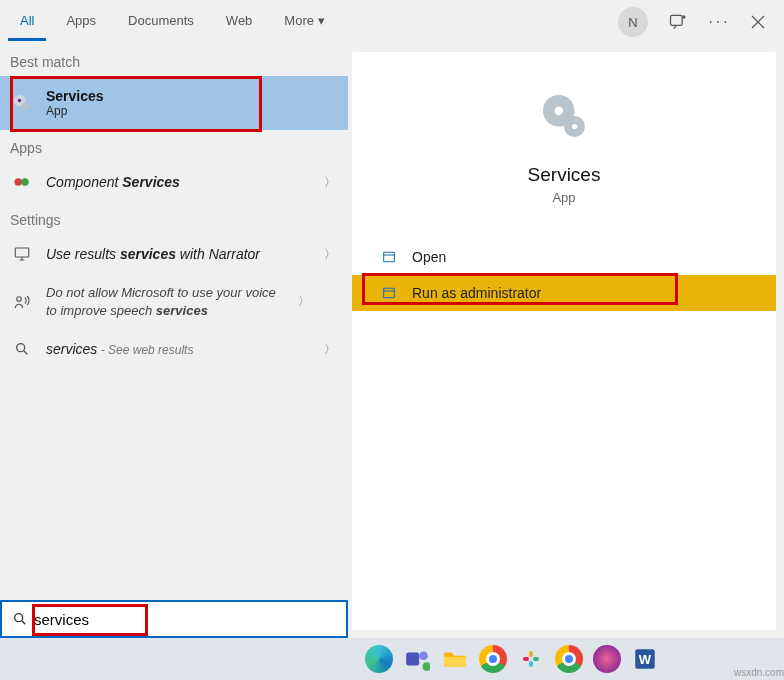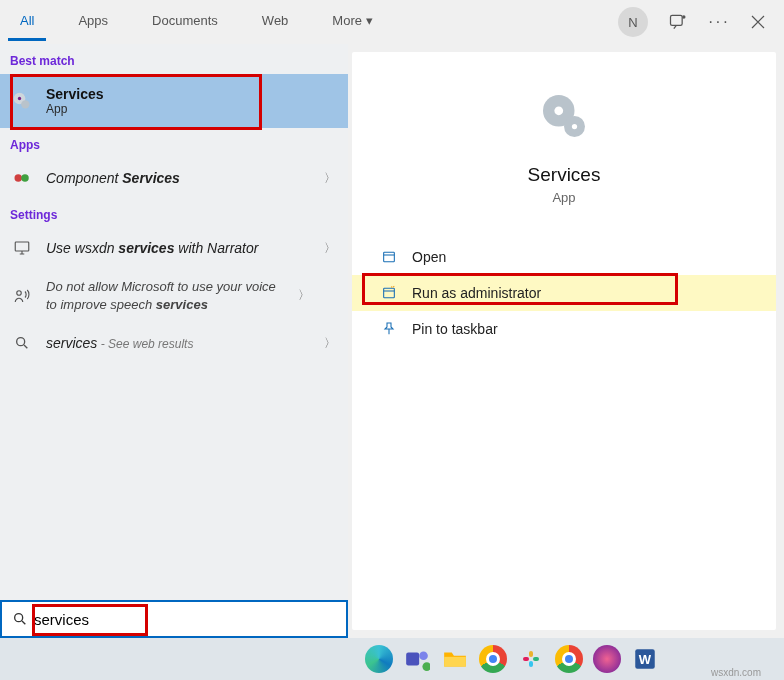--- a/index.html
+++ b/index.html
@@ -1,31 +1,31 @@
 <!DOCTYPE html>
 <html><head>
 <meta charset="utf-8">
 <style>
 * { margin: 0; padding: 0; box-sizing: border-box; font-family: "Segoe UI", sans-serif; }
 body { width: 784px; height: 680px; background: #f0f0f0; position: relative; overflow: hidden; }
 
 .topbar { display: flex; align-items: center; height: 44px; padding: 0 8px; background: #f0f0f0; }
-.tabs { display: flex; gap: 20px; }
+.tabs { display: flex; gap: 8px; }
 .tab { padding: 10px 12px; font-size: 13px; color: #555; cursor: pointer; border-bottom: 3px solid transparent; }
 .tab.active { color: #0067c0; border-bottom: 3px solid #0067c0; font-weight: 500; }
 .tab-more { display: flex; align-items: center; gap: 4px; }
 .spacer { flex: 1; }
 .top-right { display: flex; align-items: center; gap: 20px; padding-right: 10px; }
 .avatar { width: 30px; height: 30px; border-radius: 50%; background: #d8d8d8; display: flex; align-items: center; justify-content: center; font-size: 13px; color: #555; }
 
 .main { display: flex; height: 594px; }
 .left { width: 348px; background: #eef0f2; position: relative; }
 .right { flex: 1; background: #fff; margin: 8px 8px 8px 4px; border-radius: 2px; }
 
-.section-label { font-size: 12px; font-weight: 700; color: #6d28d9; padding: 10px 10px 6px 10px; }
+.section-label { font-size: 14px; font-weight: 400; color: #737373; padding: 10px 10px 6px 10px; }
 
 .best-item { display: flex; align-items: center; gap: 14px; background: #9fc4e6; padding: 12px 12px; margin-left: 0; }
 .best-item .ico { width: 20px; height: 20px; display:flex; align-items:center; justify-content:center; }
 .best-title { font-size: 14px; font-weight: 600; color: #111; }
 .best-sub { font-size: 12px; color: #2a2a2a; }
 .hl-red { outline: 3px solid #d40000; outline-offset: -3px; position: absolute; }
 
 .list-item { display: flex; align-items: center; gap: 14px; padding: 10px 12px; font-size: 14px; color: #222; cursor: pointer; }
 .list-item .ico { width: 20px; height: 20px; display:flex; align-items:center; justify-content:center; color:#555; }
 .list-item .txt { flex: 1; font-style: italic; }
@@ -35,31 +35,31 @@
 .web-suffix { color: #777; font-size: 12px; text-align: center; }
 
 .detail { display: flex; flex-direction: column; align-items: center; padding-top: 36px; }
 .gear-big { width: 56px; height: 56px; display:flex; align-items:center; justify-content:center; }
 .detail-title { font-size: 19px; color: #111; margin-top: 20px; }
 .detail-sub { font-size: 13px; color: #666; margin-top: 4px; }
 
 .actions { margin-top: 34px; width: 100%; }
 .action { display: flex; align-items: center; gap: 14px; padding: 9px 28px; font-size: 14px; color: #222; cursor: pointer; }
 .action .ico { width: 18px; height: 18px; color: #1a6fb5; display:flex; align-items:center; justify-content:center; }
-.action.hovered { background: #fef9c3; }
+.action.hovered { background: #eab308; }
 
 .searchbar { position: absolute; left: 0; bottom: 42px; width: 348px; height: 38px; background: #fff; border: 2px solid #0067c0; display: flex; align-items: center; padding: 0 8px; }
 .searchbar .mag { color: #333; margin: 0 6px 0 2px; }
 .searchbar input { border: none; outline: none; font-size: 15px; flex: 1; background: transparent; }
 
 .taskbar { position: absolute; bottom: 0; left: 0; right: 0; height: 42px; background: #dfe5ea; display: flex; align-items: center; padding-left: 362px; gap: 4px; }
 .tb-ico { width: 34px; height: 34px; display:flex; align-items:center; justify-content:center; }
 .tb-circle { width: 28px; height: 28px; border-radius: 50%; }
 
-.watermark { position: absolute; right: 23px; bottom: 2px; font-size: 10px; color: #999; }
+.watermark { position: absolute; right: 0; bottom: 2px; font-size: 10px; color: #999; }
 
 svg { display:block; }
 </style>
 </head>
 <body>
 
 <div class="topbar">
   <div class="tabs">
     <div class="tab active">All</div>
     <div class="tab">Apps</div>
@@ -123,21 +123,21 @@
     </div>
 
     <div class="section-label">Settings</div>
     <div class="list-item">
       <span class="ico">
         <svg width="18" height="18" viewBox="0 0 24 24" fill="none" stroke="currentColor" stroke-width="1.5">
             <rect x="3" y="4" width="18" height="12" rx="1"></rect>
             <path d="M9 20h6M12 16v4"></path>
           </svg>
       </span>
-      <span class="txt"><span>Use wsxdn </span><b>services</b><span> with Narrator</span></span>
+      <span class="txt"><span>Use results </span><b>services</b><span> with Narrator</span></span>
       <span class="chev">〉</span>
     </div>
     <div class="list-item sm-sub">
       <span class="ico">
         <svg width="18" height="18" viewBox="0 0 24 24" fill="none" stroke="currentColor" stroke-width="1.5">
             <circle cx="8" cy="8" r="3"></circle>
             <path d="M3 20c0-3 3-5 5-5s5 2 5 5"></path>
             <path d="M16 6c2 2 2 6 0 8M19 4c3 3 3 9 0 12"></path>
           </svg>
       </span>
@@ -189,28 +189,20 @@
               <svg width="16" height="16" viewBox="0 0 24 24" fill="none" stroke="currentColor" stroke-width="1.6">
                   <rect x="4" y="5" width="16" height="14" rx="1"></rect>
                   <path d="M4 9h16"></path>
                   <path d="M16 4v-2M18 3l2-1" stroke="#f5a623"></path>
                 </svg>
             </span>
             <span>Run as administrator</span>
           </div>
           <div class="hl-red" style="left:10px;top:-2px;width:316px;height:32px;"></div>
         </div>
-        <div class="action">
-          <span class="ico">
-            <svg width="16" height="16" viewBox="0 0 24 24" fill="none" stroke="currentColor" stroke-width="1.6">
-                <path d="M9 3h6v6l3 3H6l3-3zM12 12v8"></path>
-              </svg>
-          </span>
-          <span>Pin to taskbar</span>
-        </div>
       </div>
     </div>
   </div>
 </div>
 
 <div class="searchbar">
   <span class="mag">
     <svg width="16" height="16" viewBox="0 0 24 24" fill="none" stroke="currentColor" stroke-width="2">
         <circle cx="10" cy="10" r="6"></circle>
         <path d="M15 15l5 5"></path>

